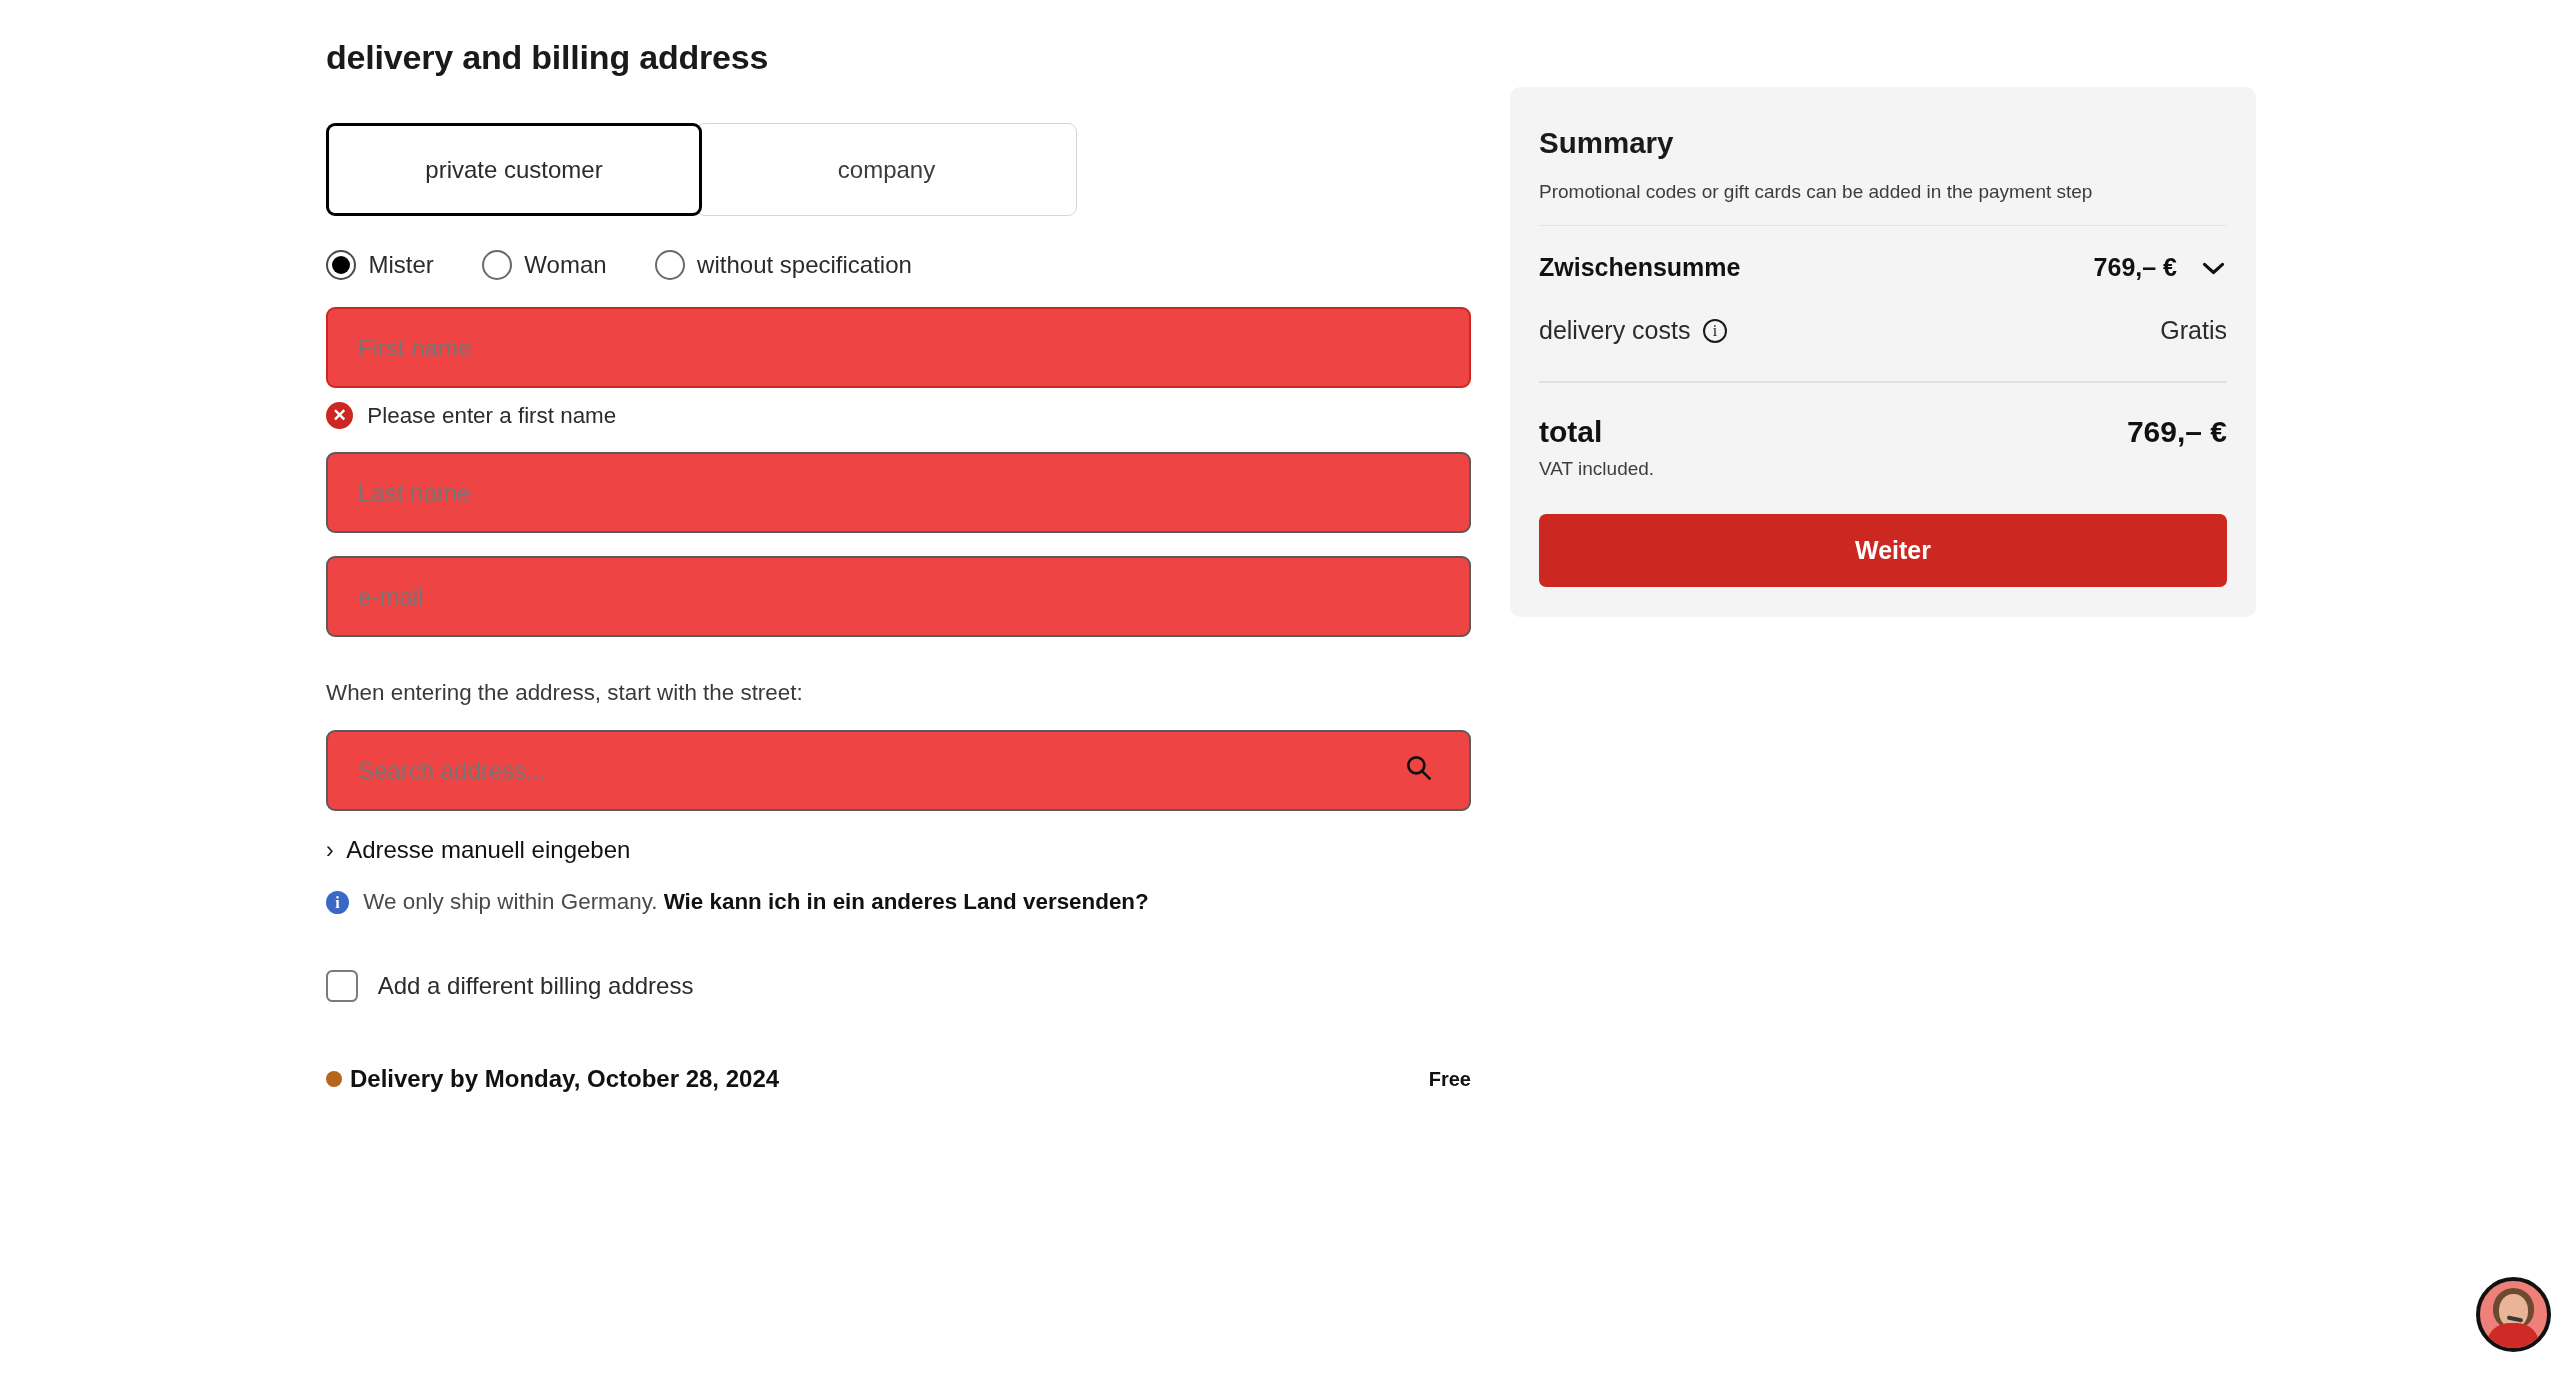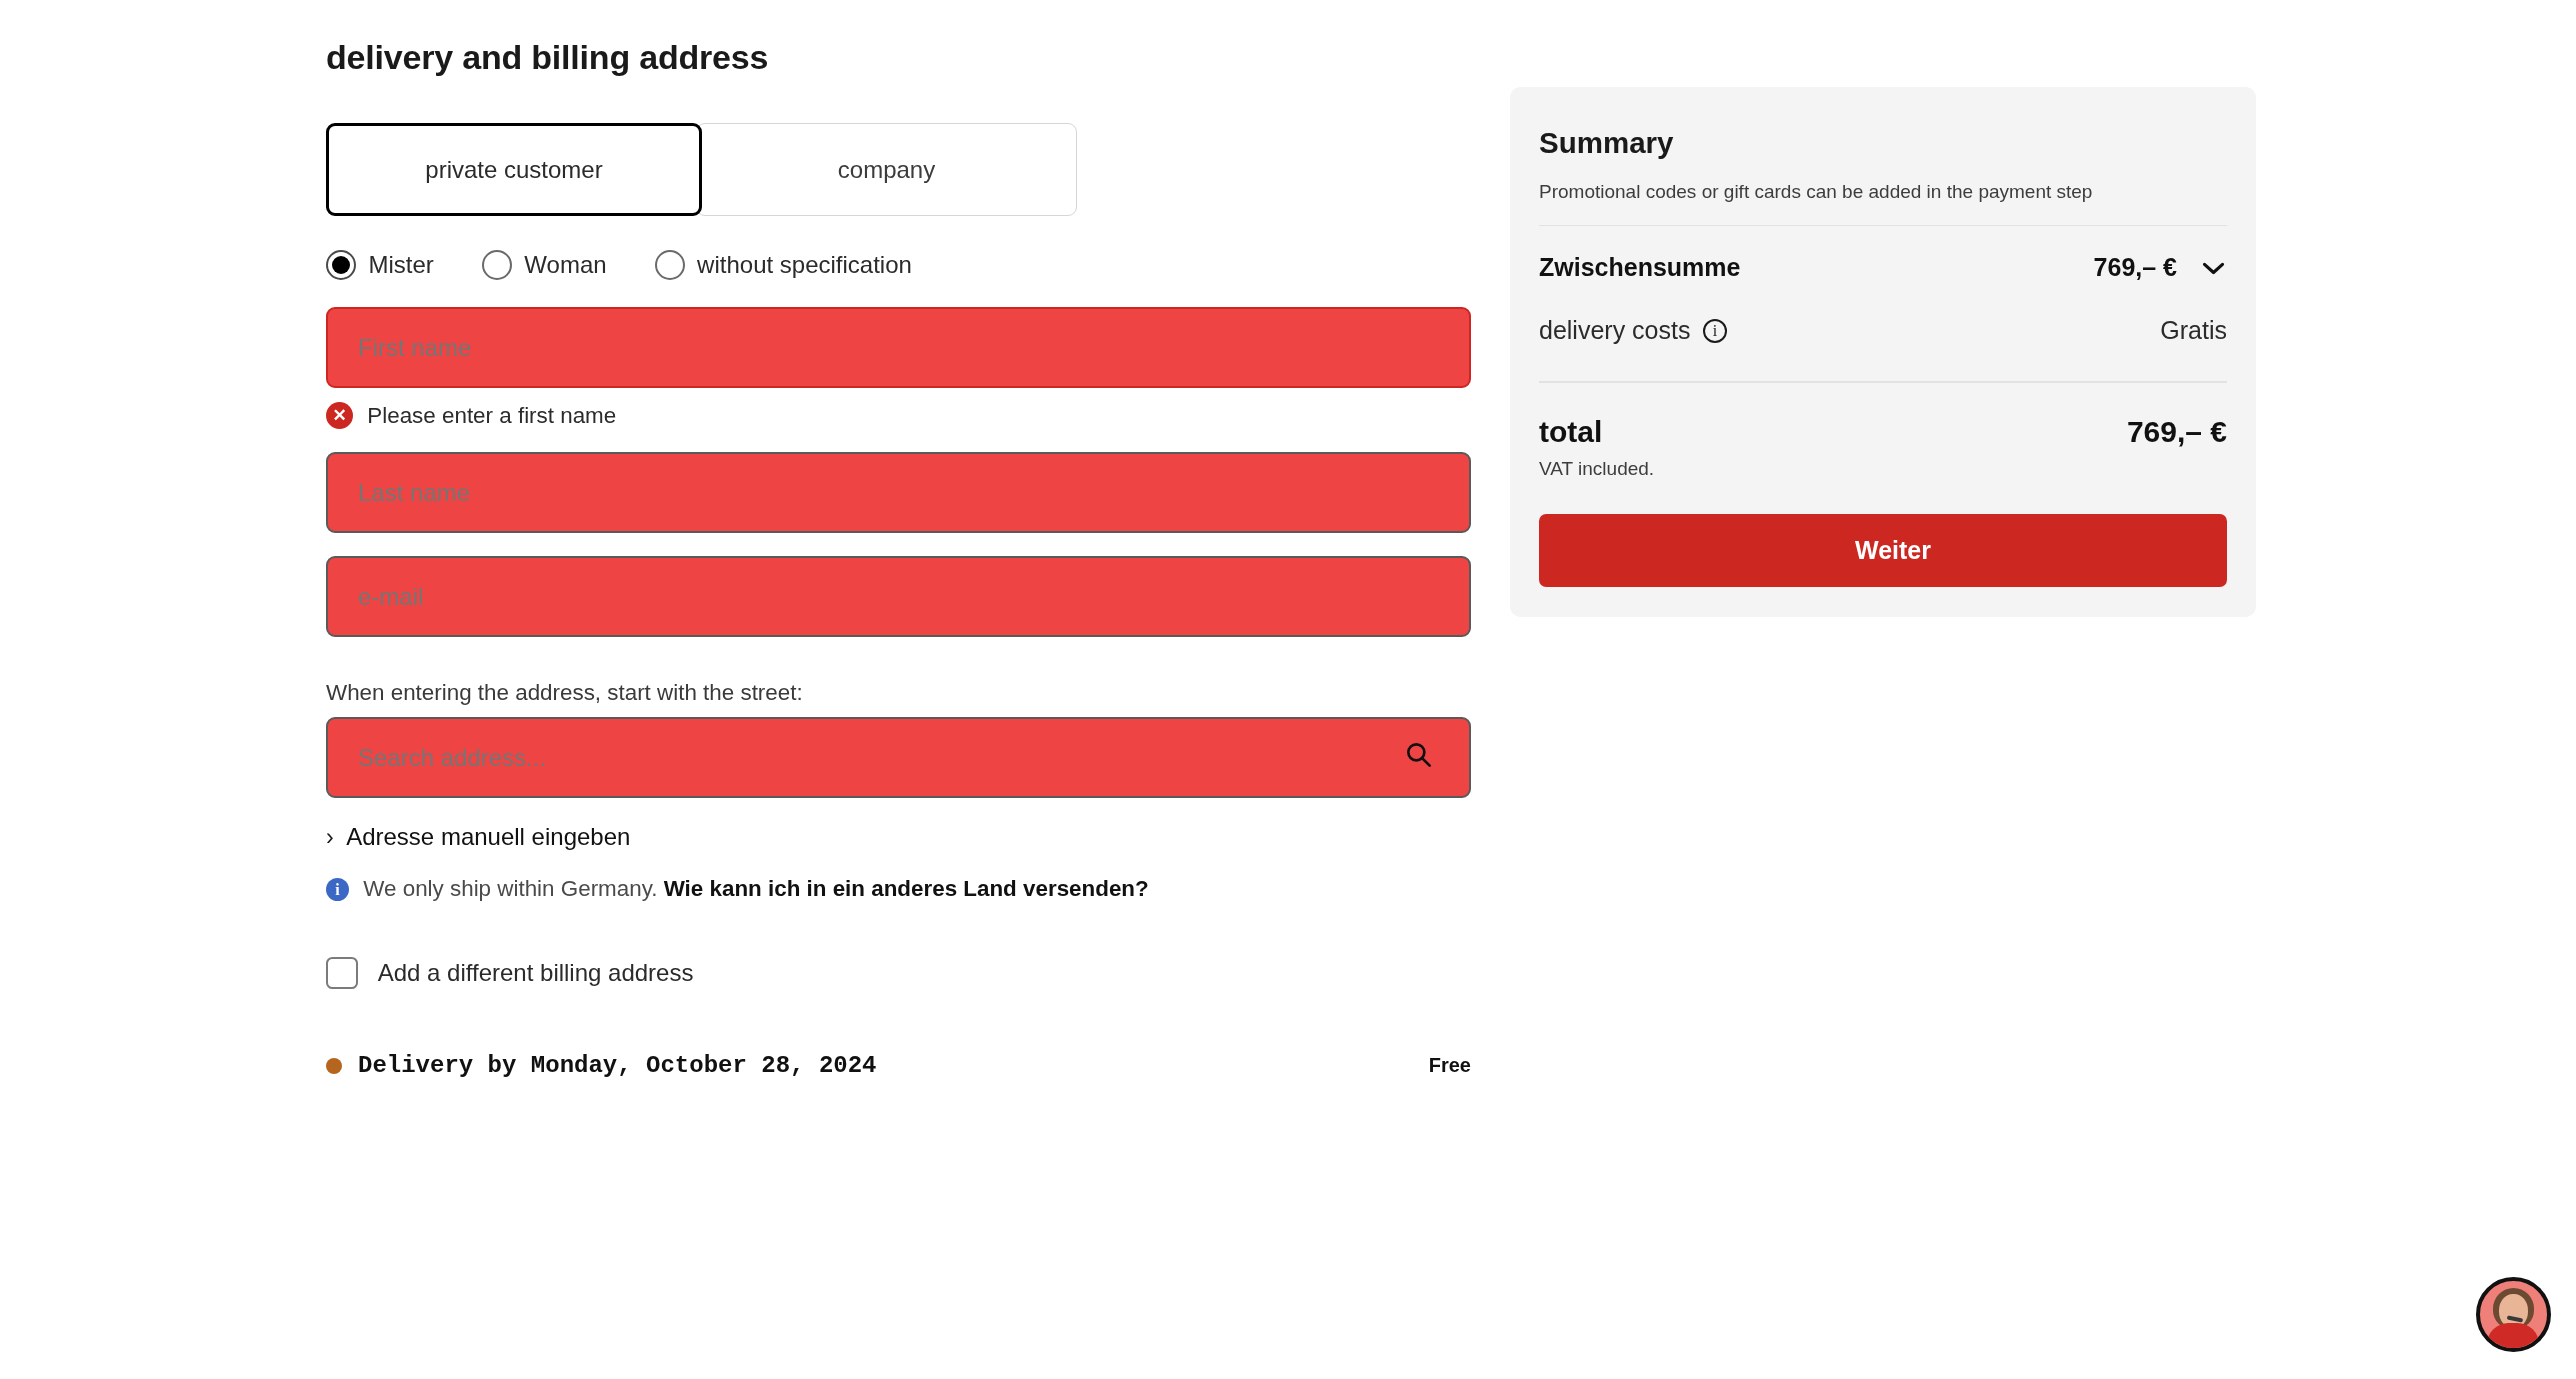--- a/index.html
+++ b/index.html
@@ -119,21 +119,21 @@
     padding: 0 30px;
     background: #ef4444;
     font-size: 24px;
     color: #3a3a3a;
   }
   .field.error { border-color: #cc2720; }
   .field-first { margin-top: 27px; }
   .field-last  { margin-top: 23px; }
   .field-mail  { margin-top: 23px; }
   .field-search {
-    margin-top: 11px;
+    margin-top: 24px;
     justify-content: space-between;
   }
 
   .error-row {
     display: flex;
     align-items: center;
     margin-top: 14.3px;
   }
   .error-icon {
     width: 27px; height: 27px;
@@ -234,22 +234,21 @@
   .delivery-dot {
     width: 16px; height: 16px;
     border-radius: 50%;
     background: #b5651d;
     flex: 0 0 auto;
   }
   .delivery-text {
     font-size: 24px;
     font-weight: bold;
     color: #111111;
-    margin-left: 16px;
-    font-family: Liberation Mono, monospace;
+    margin-left: 8px;
   }
   .delivery-free {
     margin-left: auto;
     font-size: 20px;
     font-weight: bold;
     color: #111111;
   }
 
   
   .summary {

